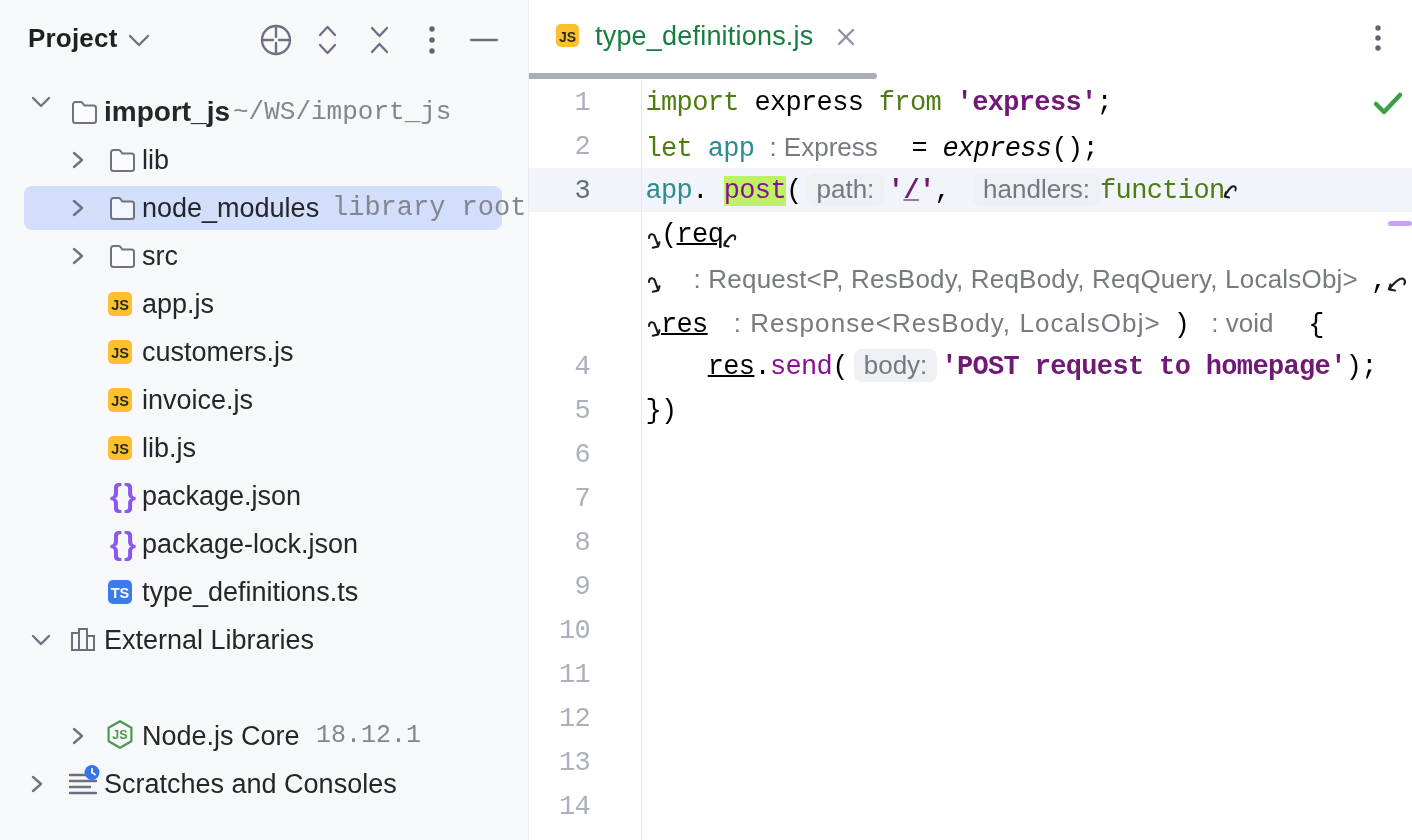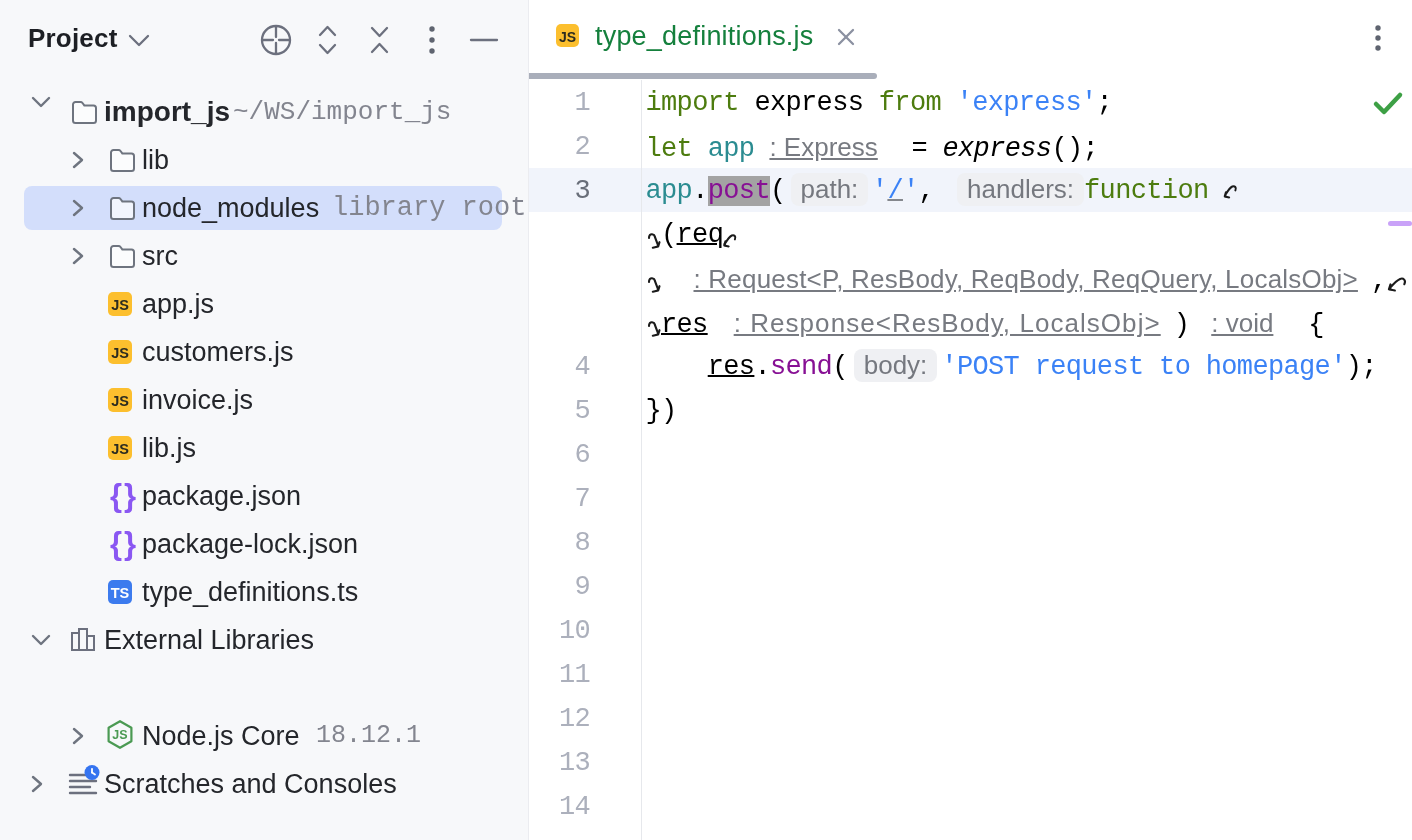--- a/index.html
+++ b/index.html
@@ -20,29 +20,29 @@
 
 #editor { position:absolute; left:529px; top:0; width:883px; height:840px; background:#fff; }
 #tabtext { position:absolute; left:66px; top:20.5px; font-size:27px; color:#15803d; letter-spacing:0.2px; }
 #tabline { position:absolute; left:0; top:73px; width:348px; height:6px; background:#A9AEBA; border-radius:0 3px 3px 0; }
 #tabborder { position:absolute; left:0; top:74px; width:883px; height:1px; background:#EBECF0; z-index:-1; }
 #caretrow { position:absolute; left:0; top:168px; width:883px; height:44px; background:#F1F4FB; }
 #gutsep { position:absolute; left:112px; top:80px; width:1px; height:760px; background:#E6E8EC; }
 .lnum { position:absolute; left:0px; width:61px; text-align:right; height:44px; line-height:44px; font-family:"Liberation Mono", monospace; font-size:27px; letter-spacing:-0.65px; color:#ACB0BC; }
 .cline { position:absolute; left:116.5px; height:44px; line-height:44px; font-family:"Liberation Mono", monospace; font-size:27px; letter-spacing:-0.65px; color:#000; white-space:pre; }
 .k { color:#4d7c0f; }
-.s { color:#3b82f6; }
+.s { color:#701a75;font-weight:bold; }
 .pp { color:#871094; }
 .tl { color:#2B8C91; }
 .it { font-style:italic; }
-.hint { font-family:"Liberation Sans", sans-serif; font-size:26px; letter-spacing:0; color:#777A81;text-decoration:underline; }
+.hint { font-family:"Liberation Sans", sans-serif; font-size:26px; letter-spacing:0; color:#777A81; }
 .chip { display:inline-block; font-family:"Liberation Sans", sans-serif; font-size:26px; letter-spacing:0; color:#75787f; background:#EFF0F3; border-radius:8px; height:33px; line-height:33px; vertical-align:baseline; padding:0 10px; position:relative; top:0px; }
 .u2 { text-decoration:underline; text-decoration-thickness:2px; text-underline-offset:1px; }
 .ug { text-decoration:underline; text-decoration-thickness:2px; text-underline-offset:1px; text-decoration-color:#84878D; }
-.posthl { background:#a3a3a3; }
+.posthl { background:#bef264;margin-left:16px; }
 </style>
 </head>
 <body>
 <div id="vborder"></div>
 <div id="panel">
   <div id="ptitle">Project</div>
   <svg class="hicon" width="528" height="76" style="left:0;top:0">
     <g stroke="#6C707E" stroke-width="2.3" fill="none" stroke-linecap="round" stroke-linejoin="round">
       <polyline points="130,36 139,45 148,36"></polyline>
       <circle cx="276" cy="40" r="14"></circle>

